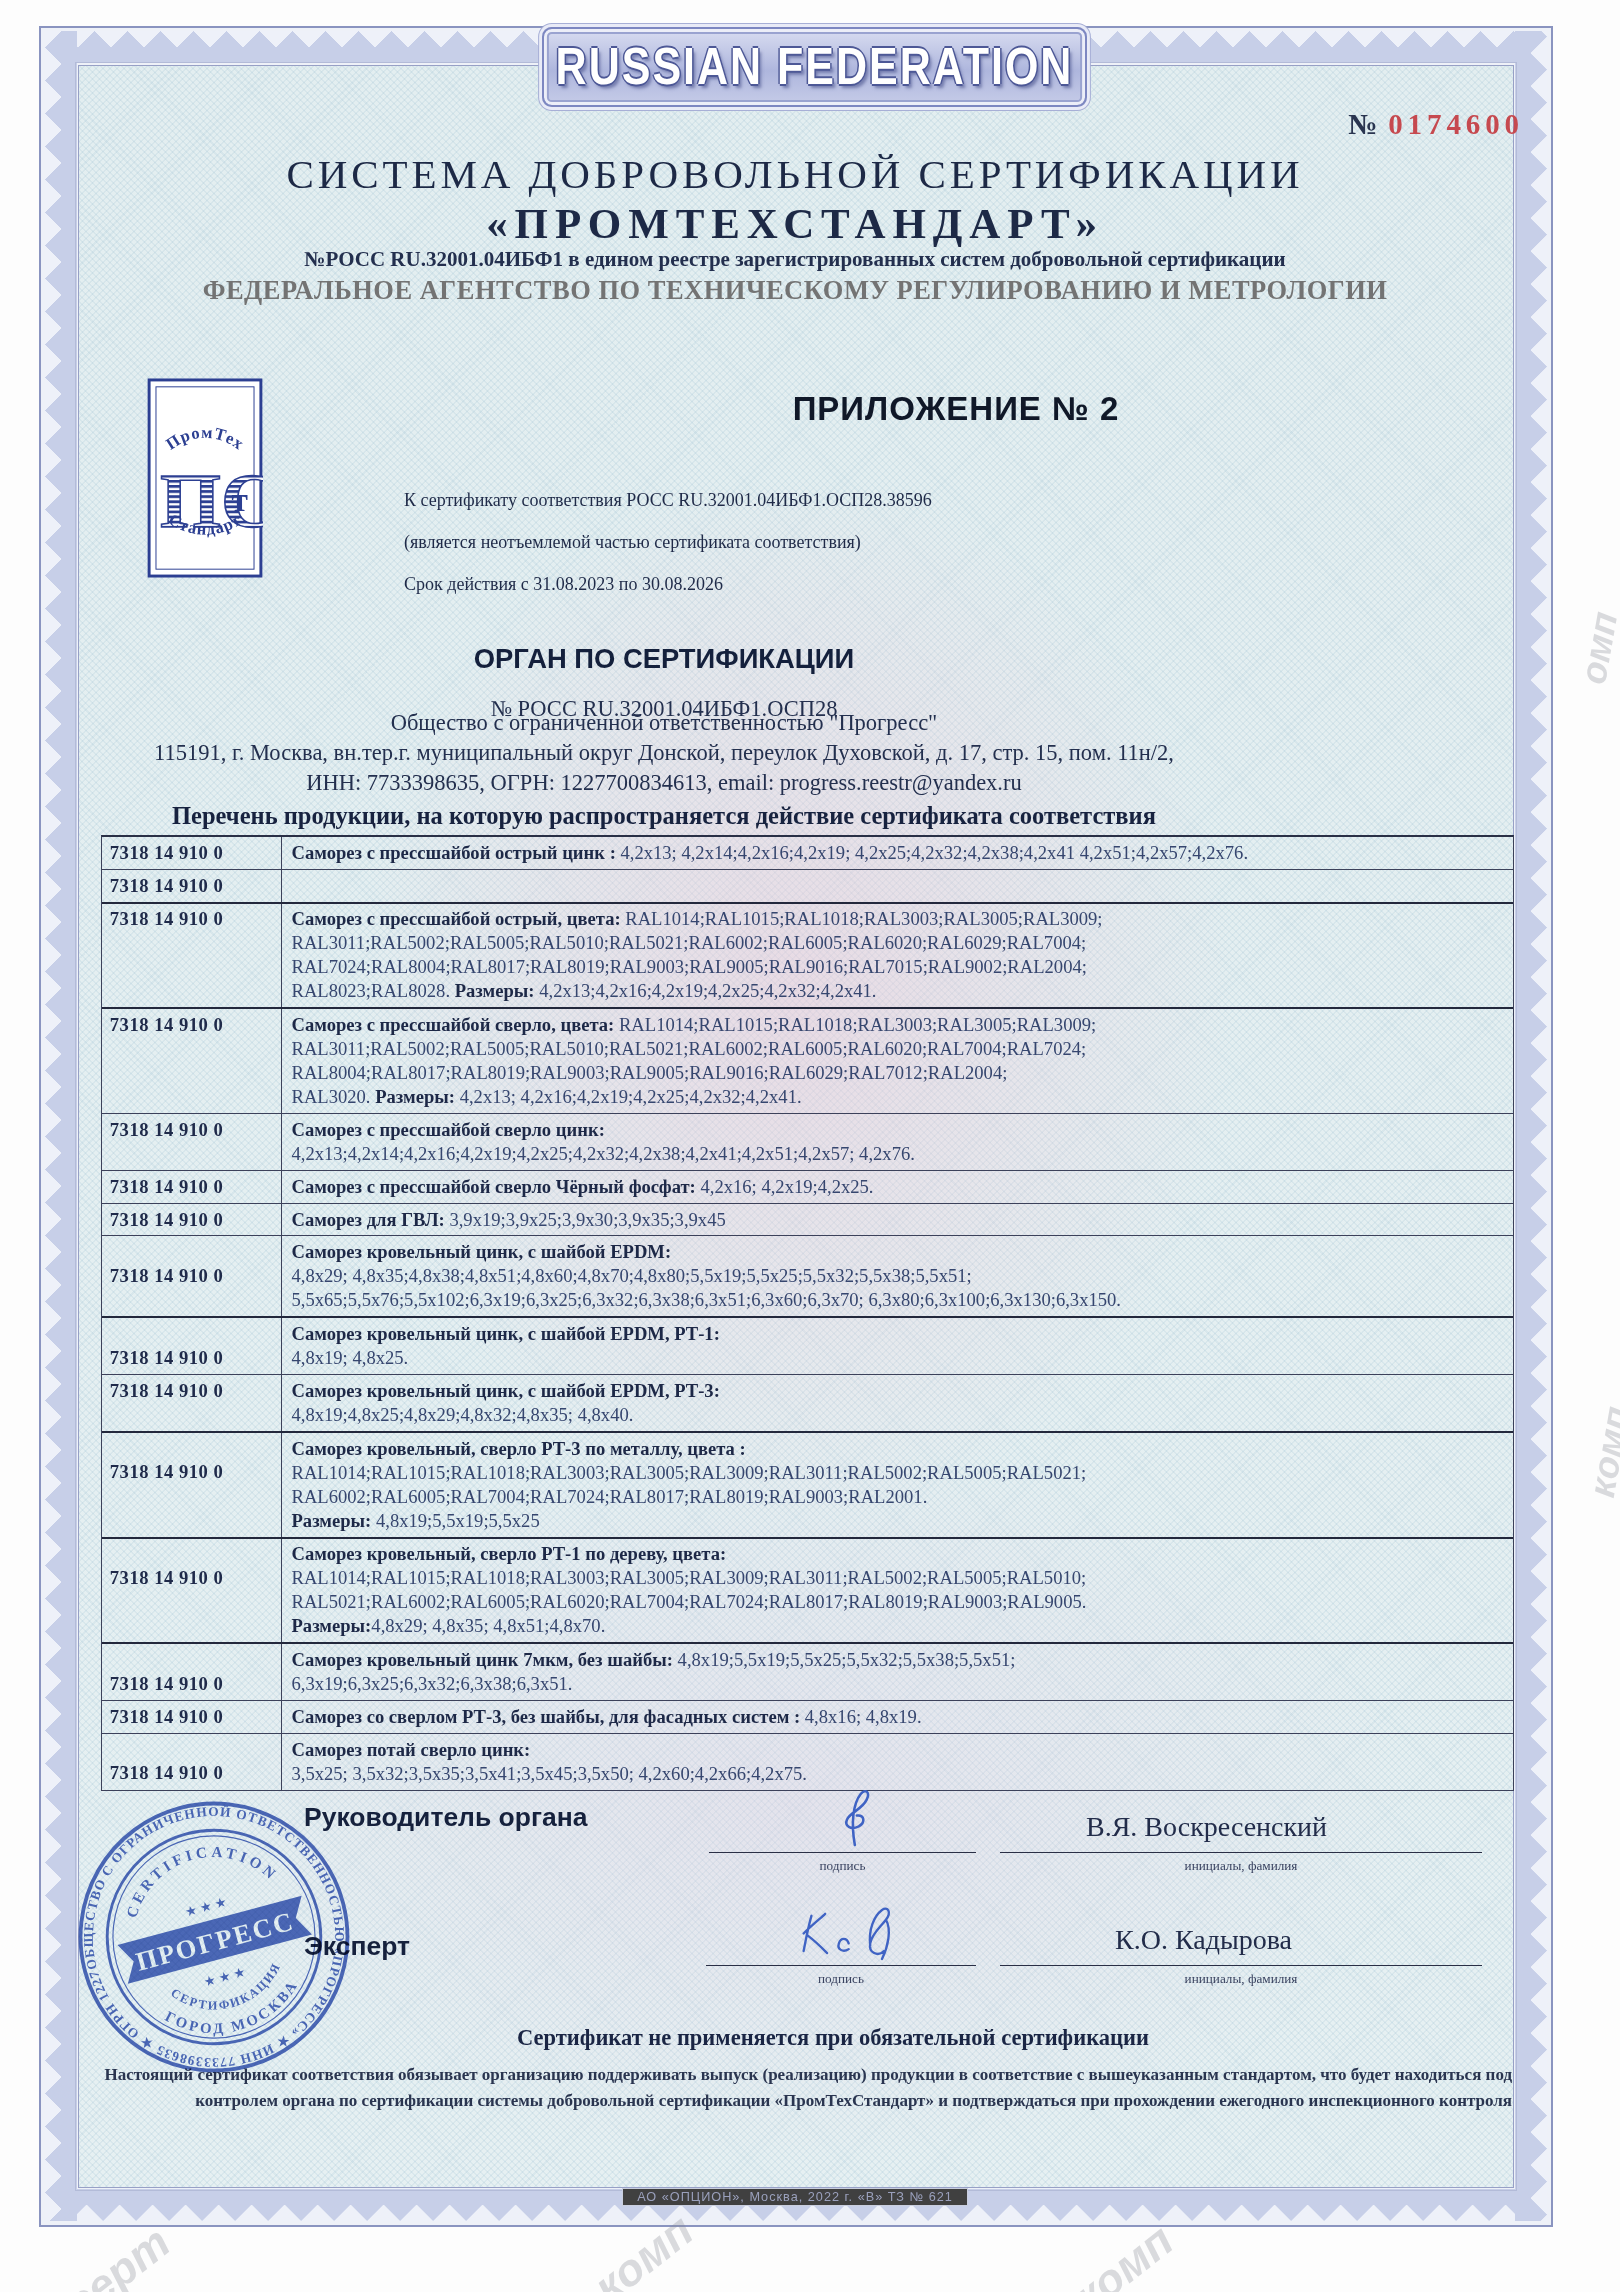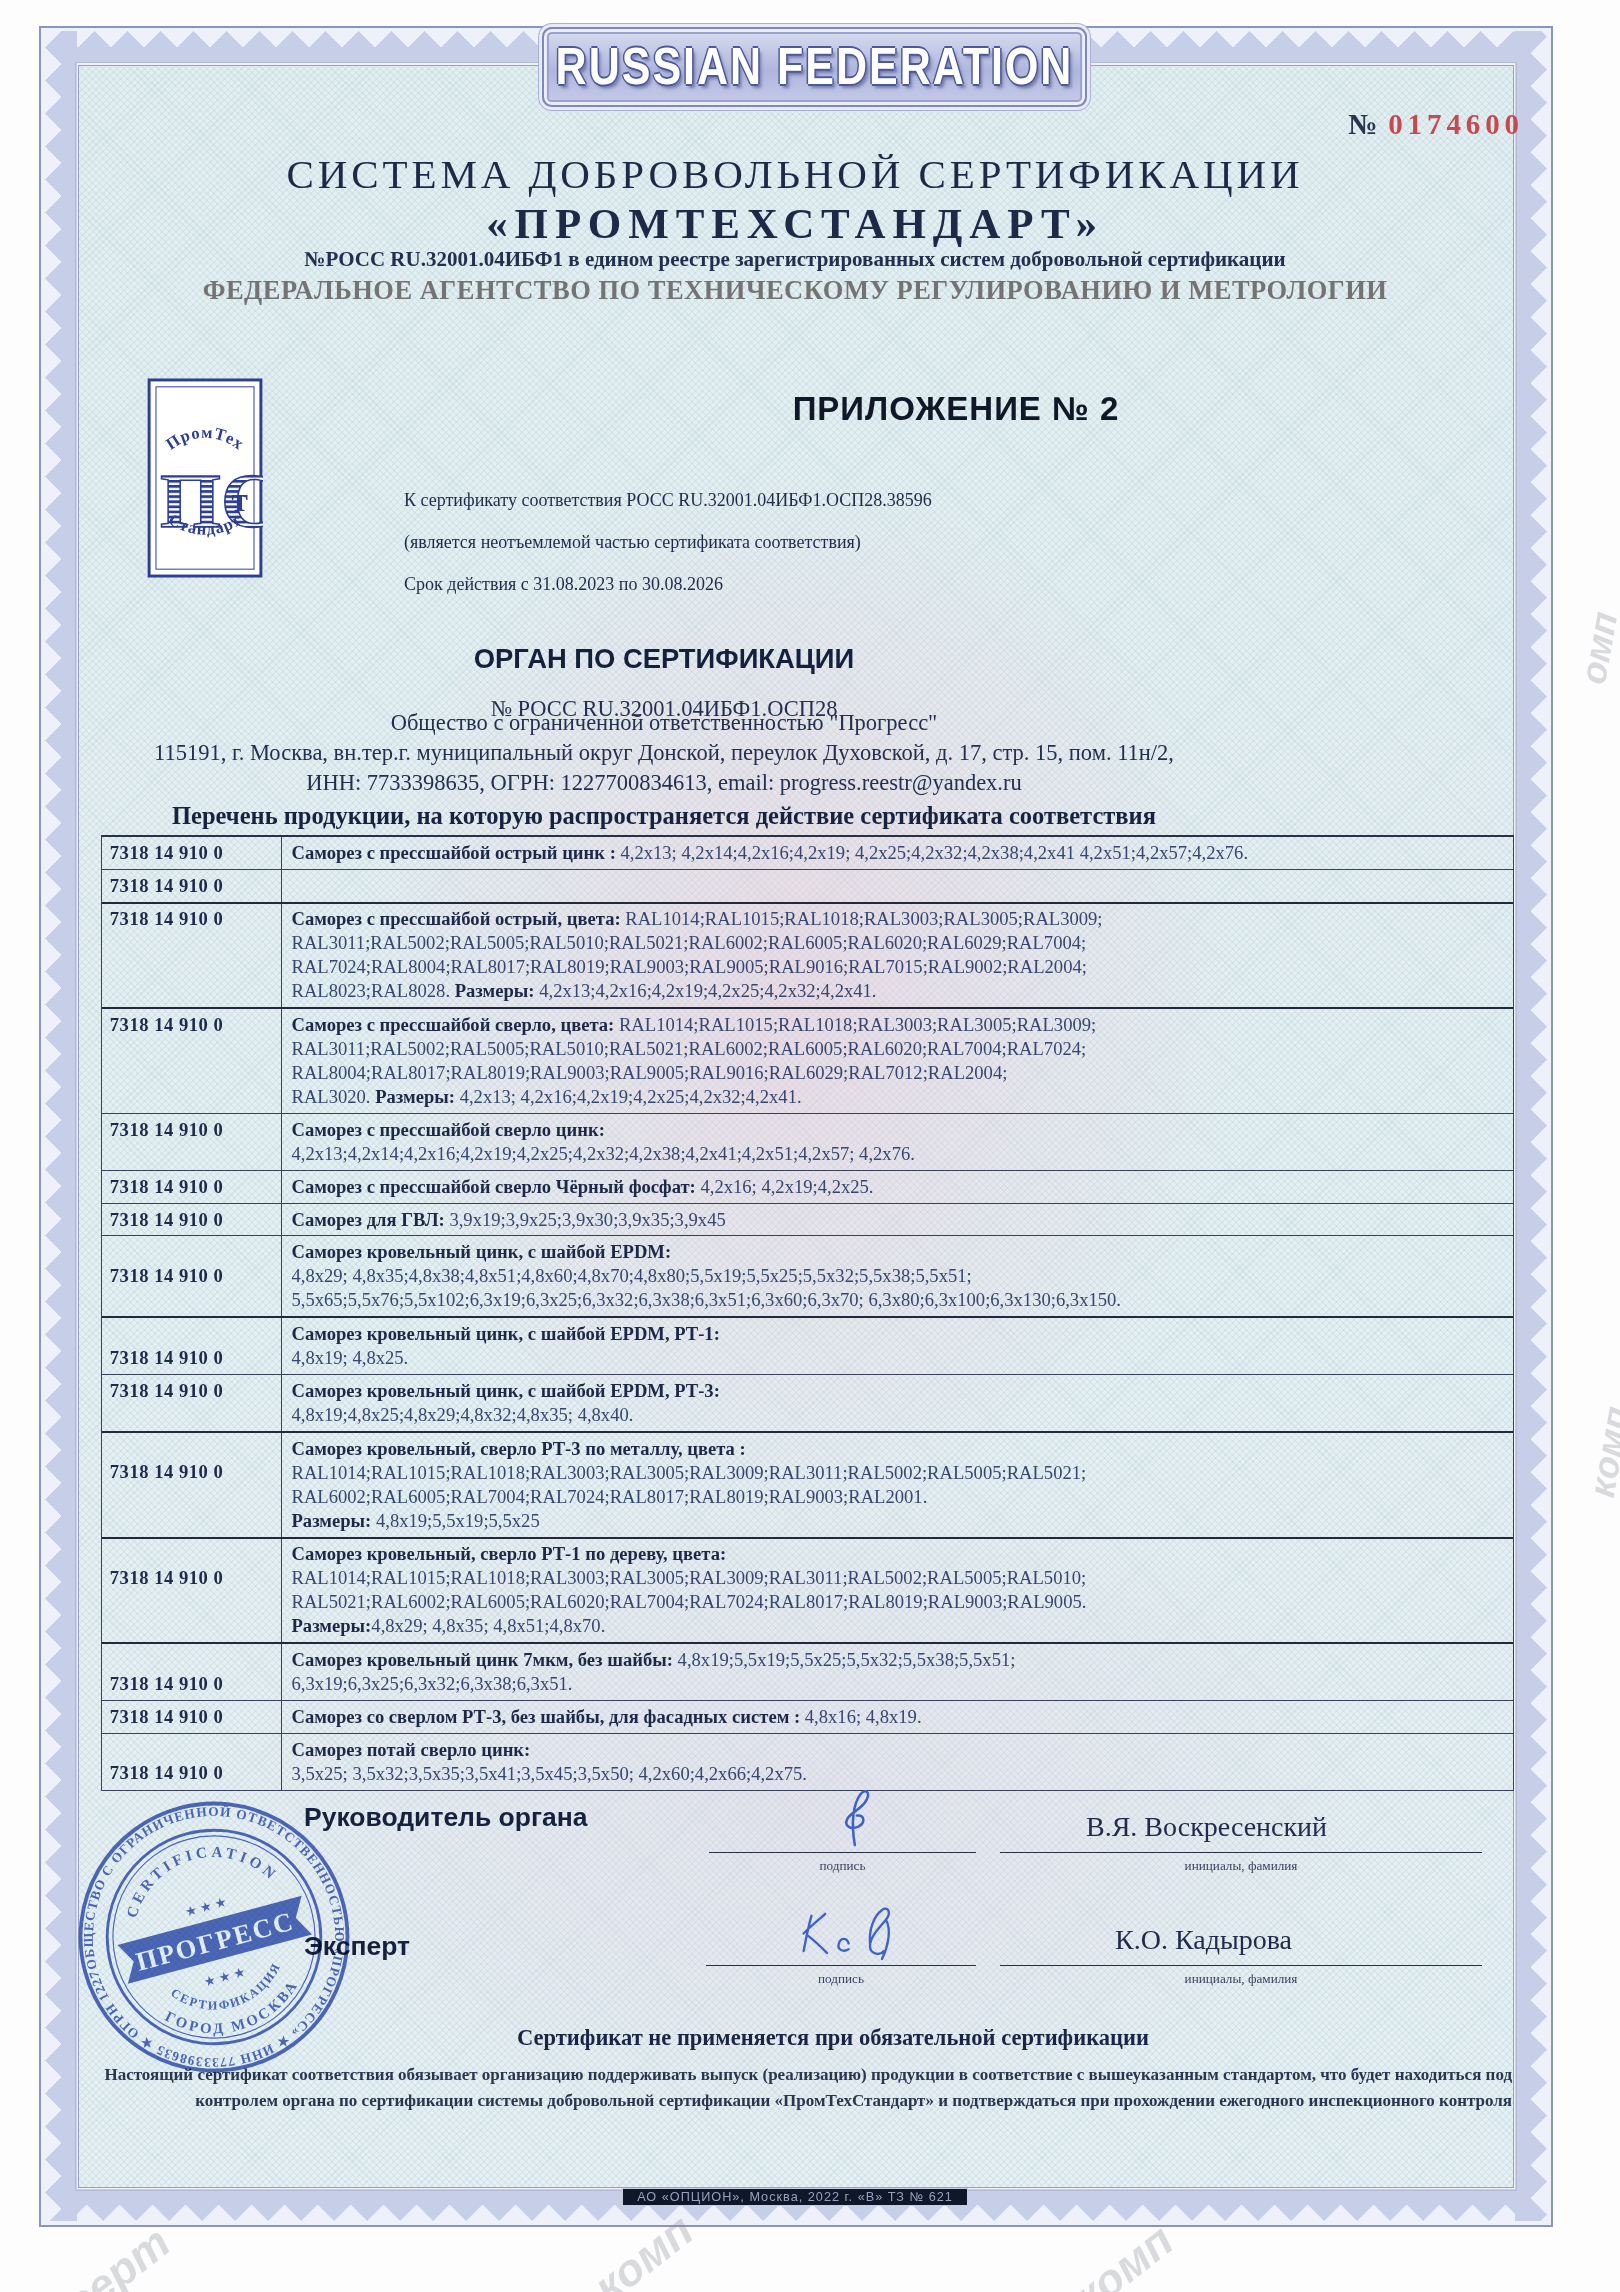--- a/index.html
+++ b/index.html
@@ -97,21 +97,21 @@
   .sig2{left:784px;top:1900px;width:147px;height:63px;}
   .certnote{position:absolute;left:294px;width:1078px;top:2025px;text-align:center;z-index:5;
     font-weight:bold;font-size:22.5px;color:#1a2544;}
   
   .stamp{position:absolute;left:71px;top:1794px;width:286px;height:286px;z-index:7;
     opacity:.88;mix-blend-mode:multiply;}
   
   .footnote{position:absolute;left:103px;width:1409px;top:2062px;z-index:5;text-align:right;
     font-weight:bold;font-size:17px;line-height:25.5px;color:#2a3550;}
   .printer{position:absolute;left:78px;width:1434px;top:2187px;text-align:center;z-index:6;}
-  .printer span{display:inline-block;background:#0f172a;border:1px solid #c9cede;
+  .printer span{display:inline-block;background:#404040;border:1px solid #c9cede;
     color:#9aa0bc;font-size:12.7px;letter-spacing:1px;padding:1px 13.7px;
     font-family:"Liberation Sans","DejaVu Sans",sans-serif;}
   
   .wm{position:absolute;z-index:2;font-family:"Liberation Sans",sans-serif;font-weight:bold;
     font-style:italic;font-size:45px;color:rgba(135,138,150,.30);white-space:nowrap;}
   .wm1{left:588px;top:2233px;transform:rotate(-38deg);}
   .wm2{left:59px;top:2247px;transform:rotate(-38deg);}
   .wm3{left:1068px;top:2243px;transform:rotate(-38deg);}
   .wm4{left:1563px;top:627px;transform:rotate(-80deg);font-size:37px;}
   .wm5{left:1564px;top:1431px;transform:rotate(-80deg);font-size:37px;}

